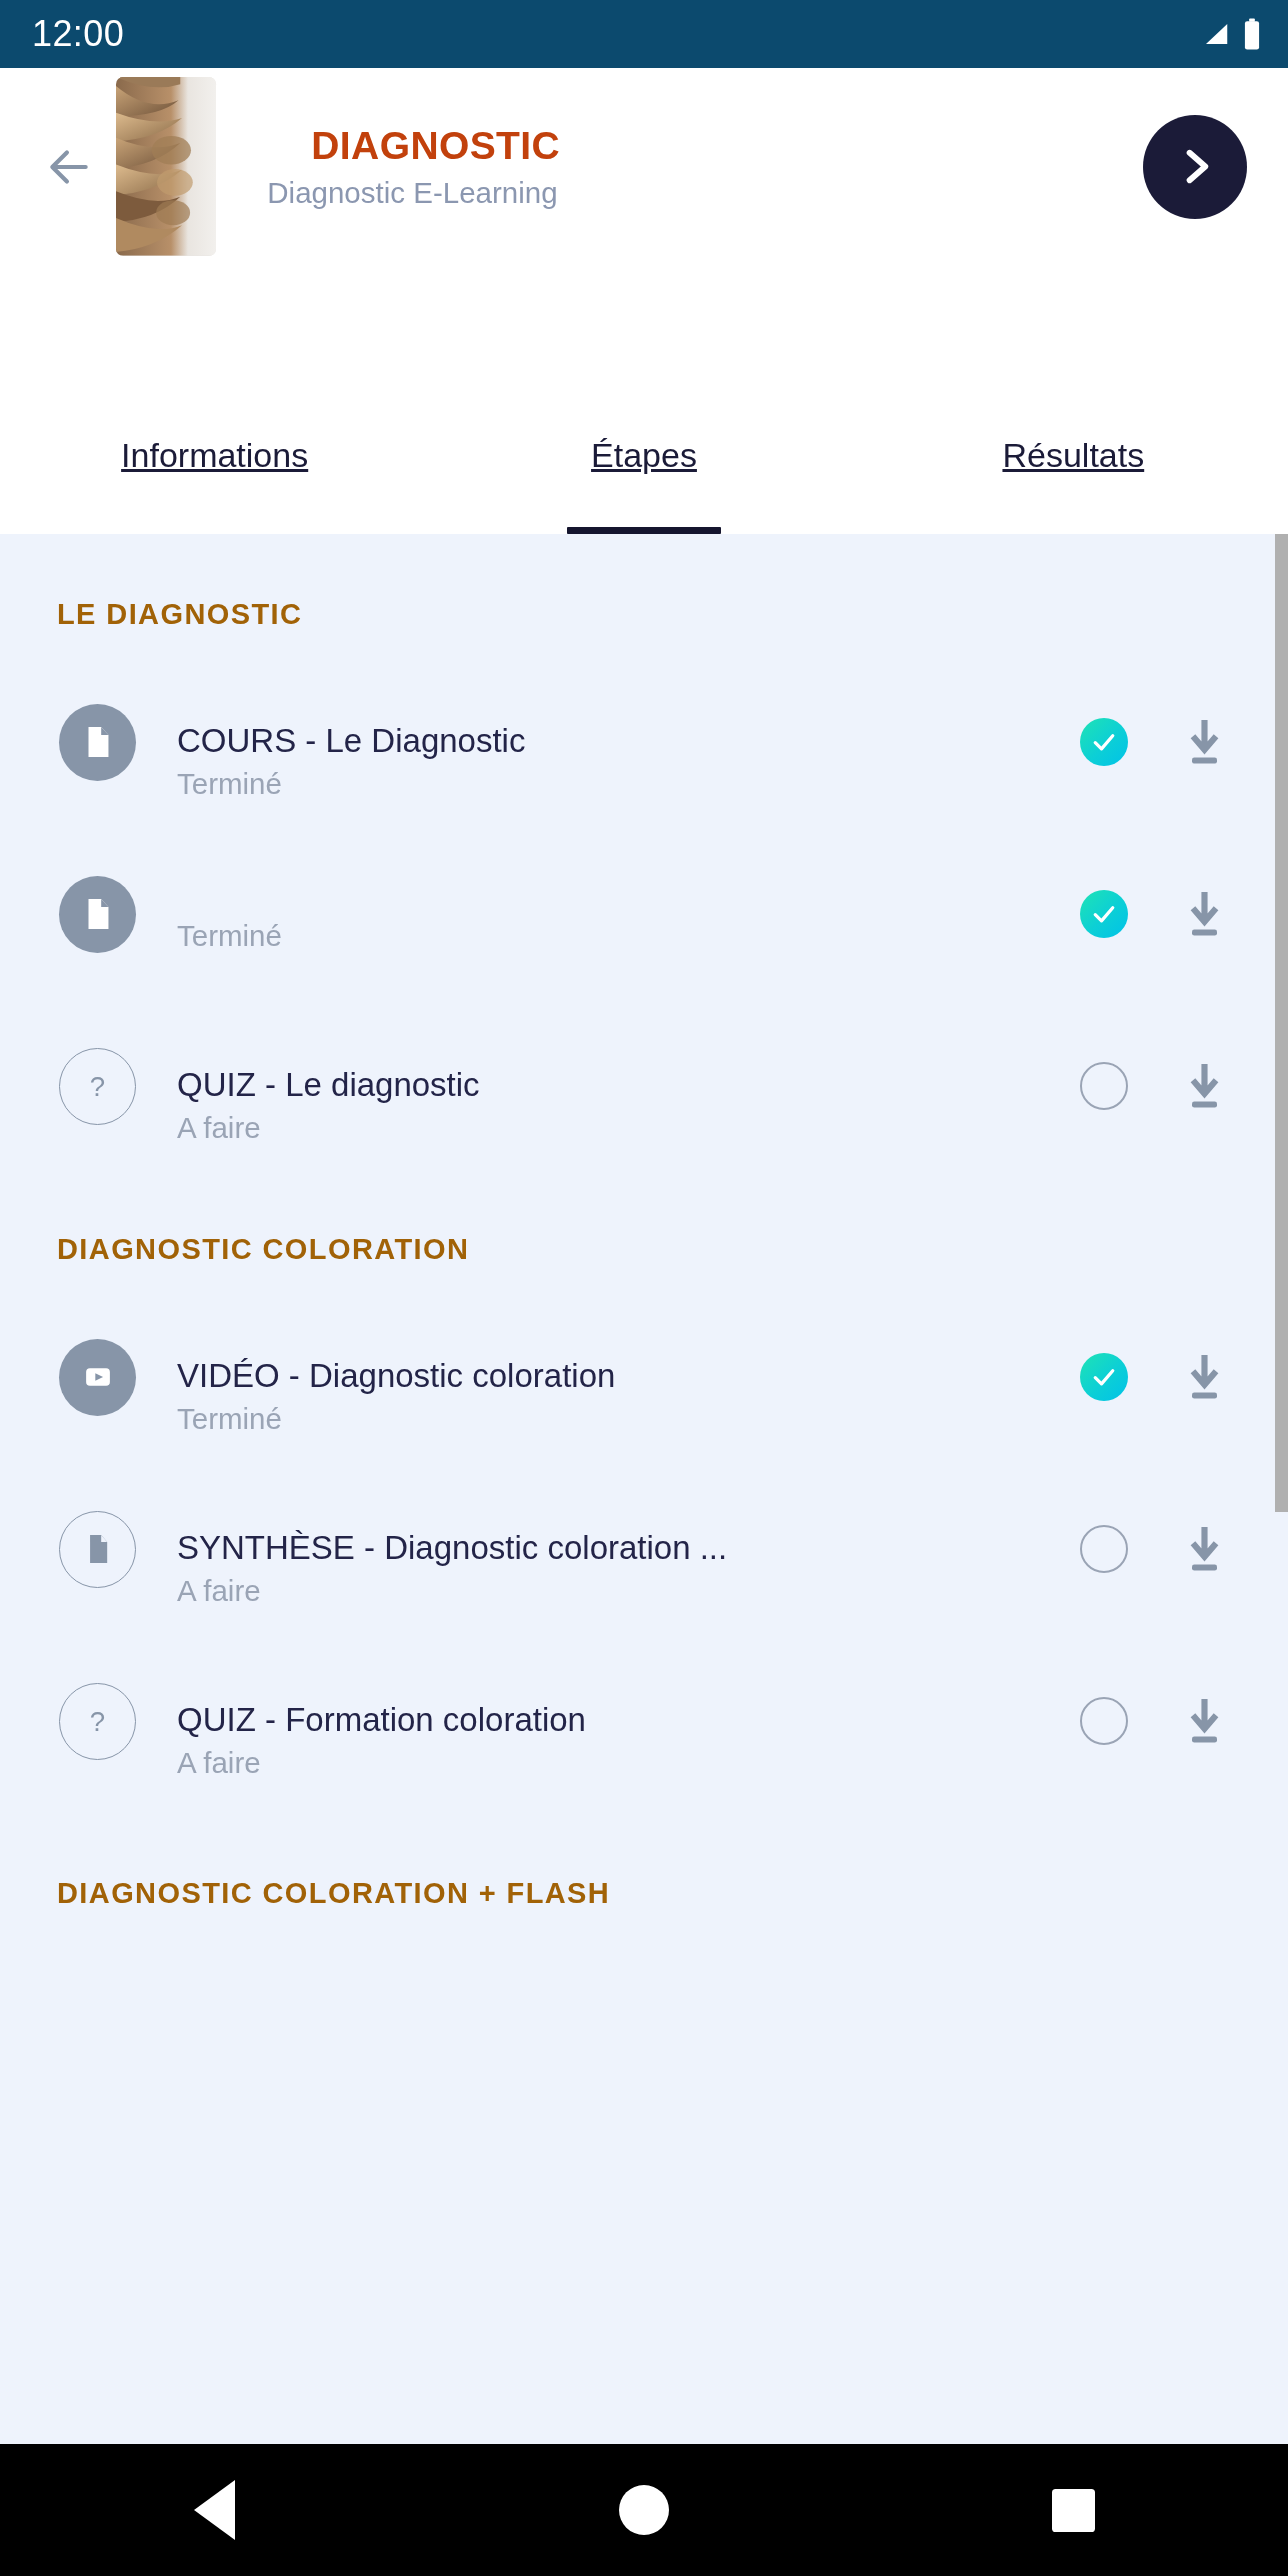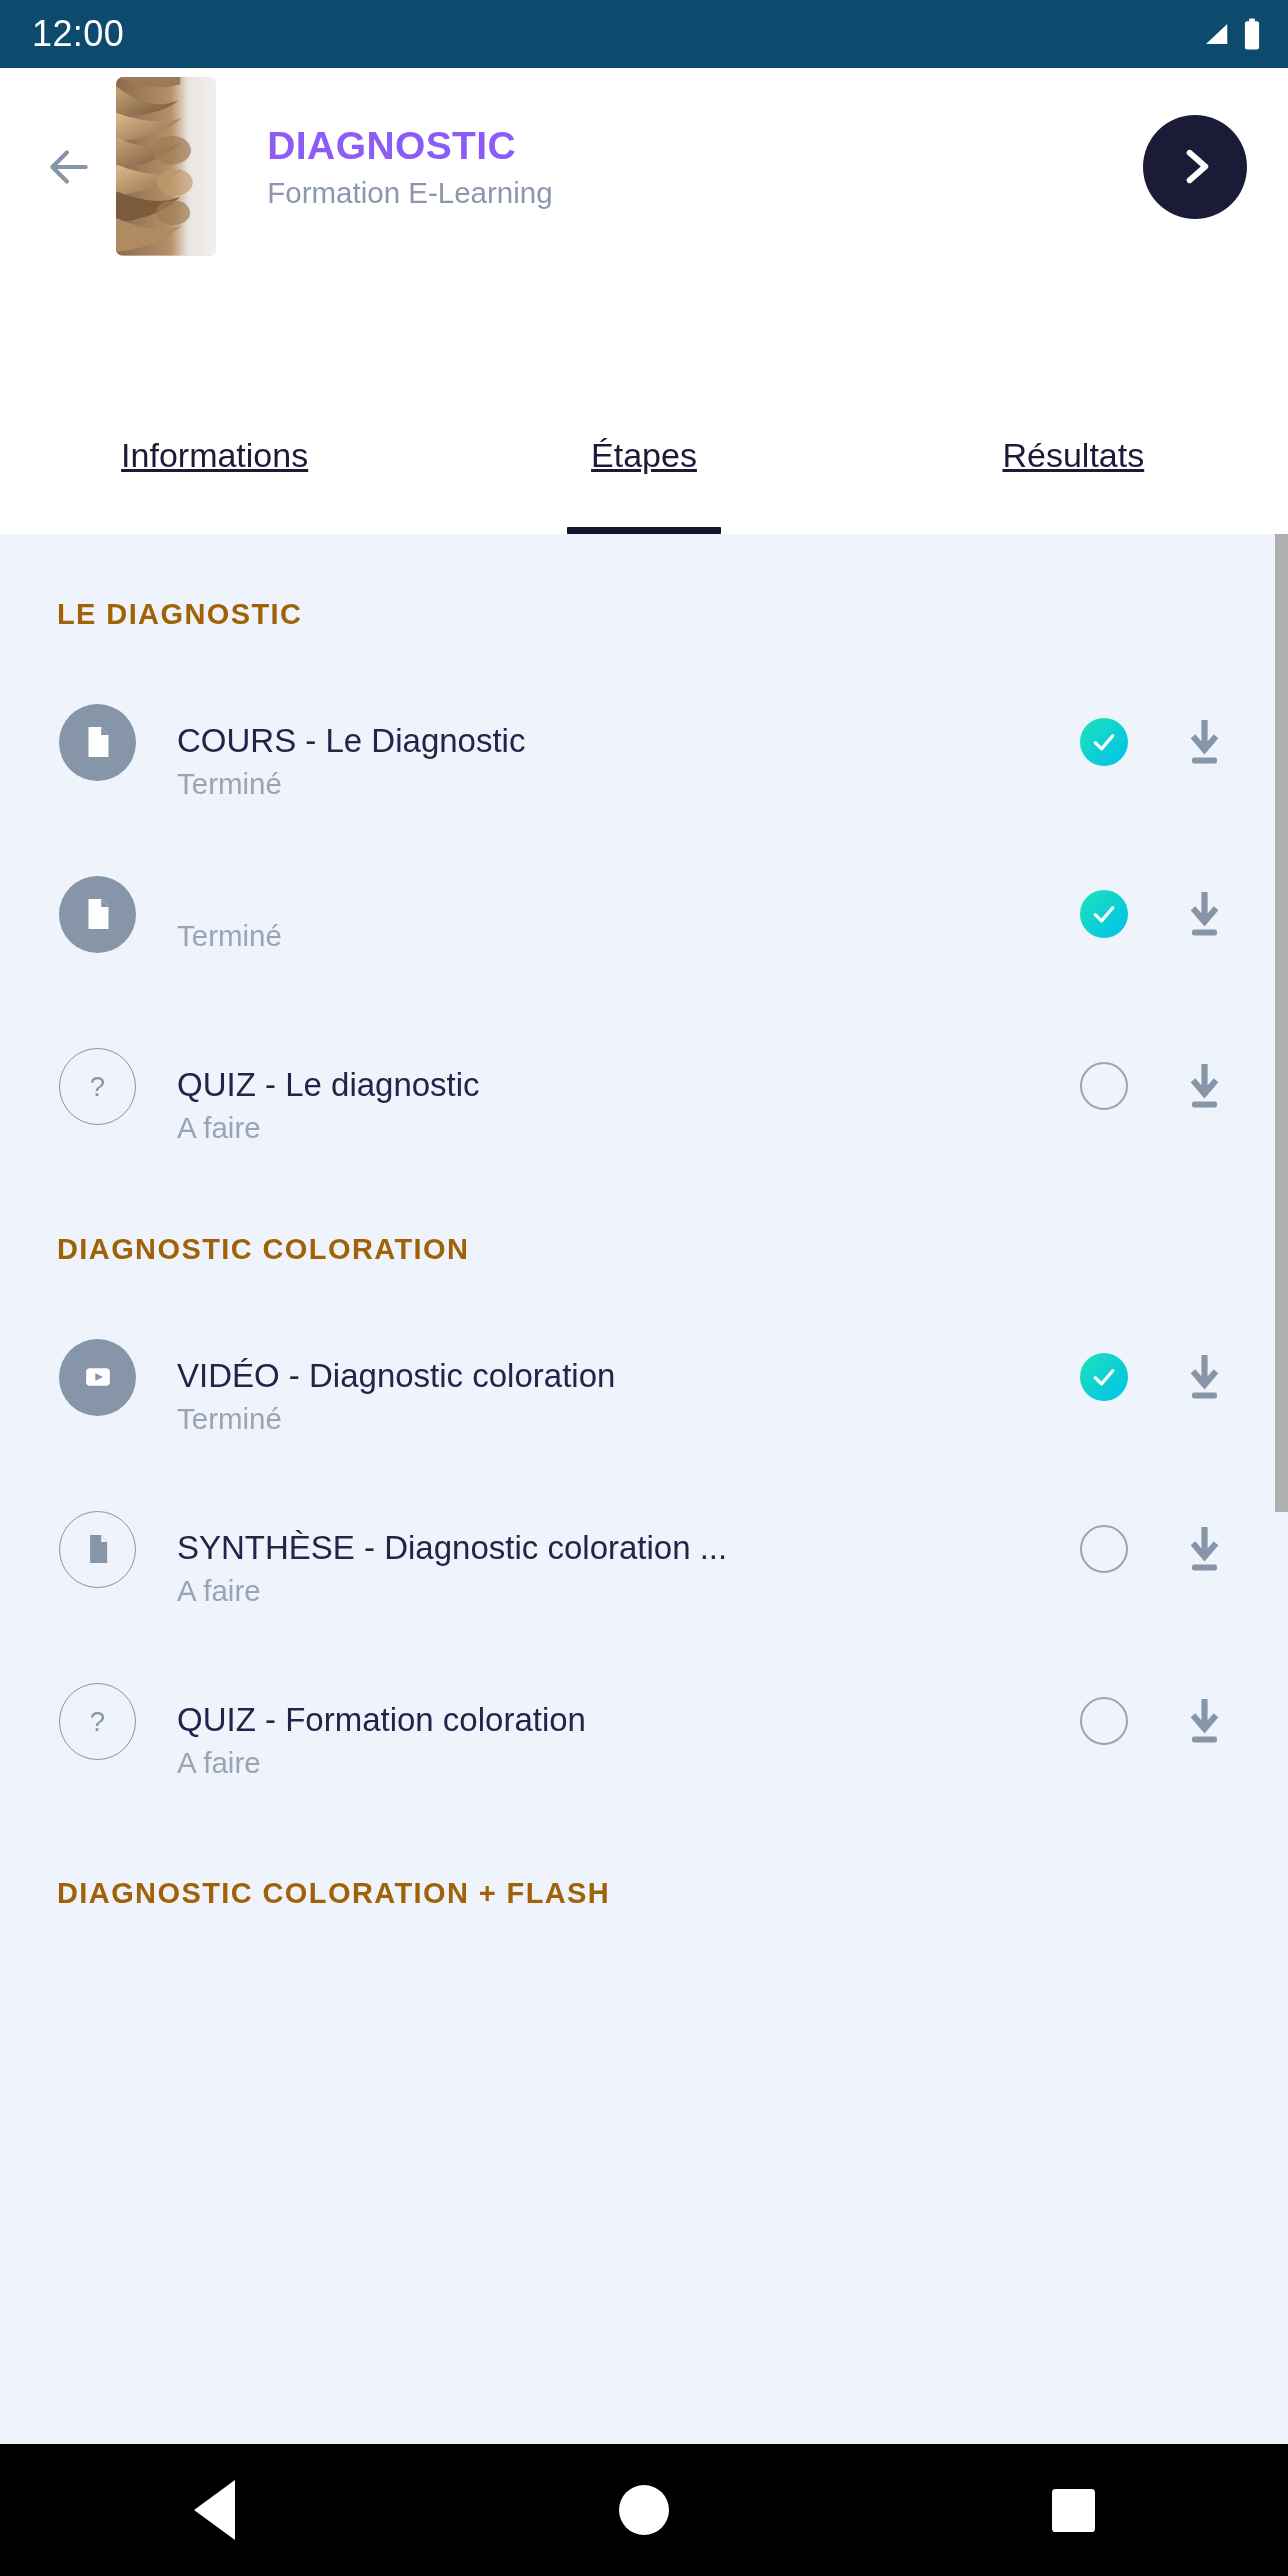--- a/index.html
+++ b/index.html
@@ -38,22 +38,23 @@
   }
   .back-btn svg{ width:50px; height:50px; }
   .thumb{
     width:100px; height:179px; border-radius:7.2px; margin-left:14.3px;
     flex:0 0 auto; overflow:hidden; position:relative;
     background:#e8e5e2;
   }
   .thumb .photo{ position:absolute; inset:0; }
   .titleblock{ margin-left:51px; flex:1 1 auto; min-width:0; }
   .course-title{
-    font-size:39px; font-weight:bold; color:#8b5cf6; letter-spacing:0.4px;
+    font-size:39px; font-weight:bold; color:#c2410c; letter-spacing:0.4px;
     line-height:1.12;
+    margin-left:44px;
   }
   .course-sub{
     font-size:29.5px; color:#8b97b0; margin-top:8px; line-height:1.12;
   }
   .next-btn{
     width:104px; height:104px; border-radius:50%;
     background:#1b1b38; display:flex; align-items:center; justify-content:center;
     flex:0 0 auto; cursor:pointer;
   }
   .next-btn svg{ width:47px; height:47px; }
@@ -208,21 +209,21 @@
         <path d="M0 128 Q44 146 72 134 Q44 160 0 162 Z" fill="#7d5b3d"></path>
         <path d="M0 158 Q46 178 74 166 Q44 192 0 196 Z" fill="#b08a60"></path>
         <ellipse cx="62" cy="82" rx="22" ry="16" fill="#a07d55" opacity="0.75"></ellipse>
         <ellipse cx="66" cy="118" rx="20" ry="15" fill="#c19b6d" opacity="0.7"></ellipse>
         <ellipse cx="64" cy="152" rx="19" ry="14" fill="#9e7a52" opacity="0.7"></ellipse>
       </svg>
     </div>
 
     <div class="titleblock">
       <div class="course-title">DIAGNOSTIC</div>
-      <div class="course-sub">Formation E-Learning</div>
+      <div class="course-sub">Diagnostic E-Learning</div>
     </div>
 
     <div class="next-btn">
       <svg viewBox="0 0 24 24">
         <path d="M9 5 L17 12 L9 19" stroke="#ffffff" stroke-width="3" fill="none" stroke-linecap="round" stroke-linejoin="round"></path>
       </svg>
     </div>
   </div>
 
   <div class="tabs">

